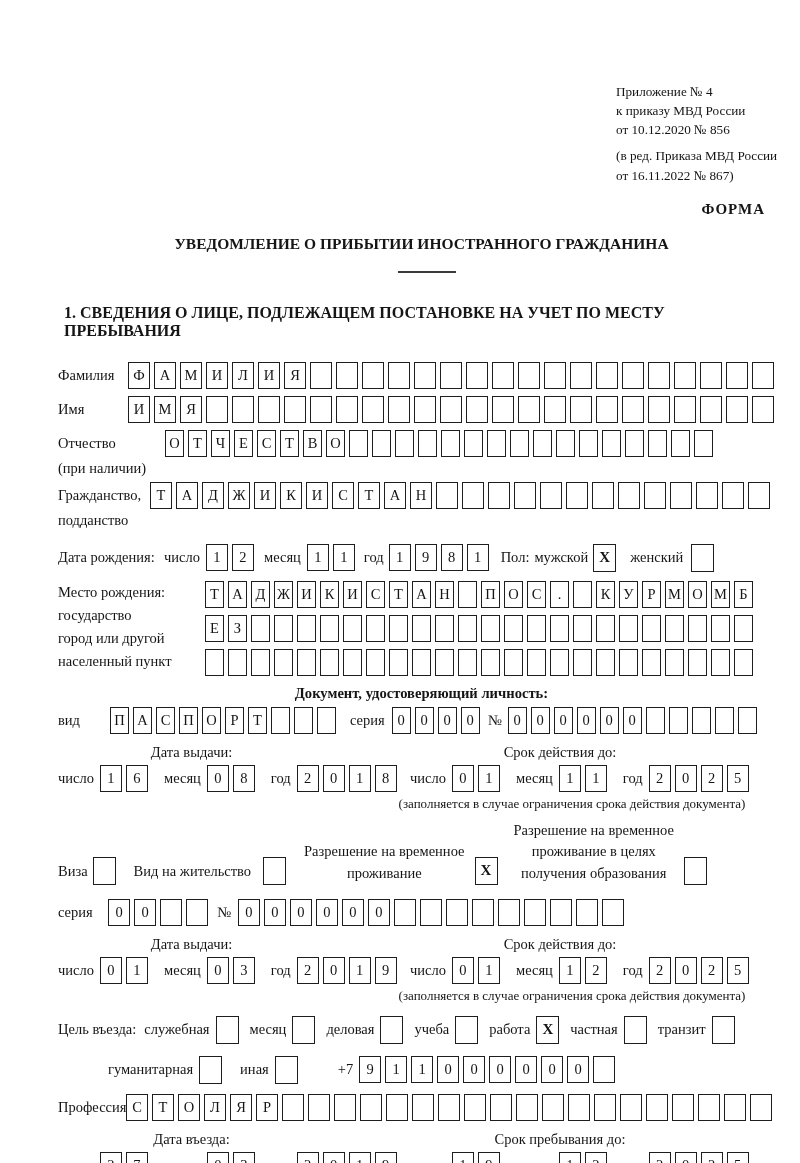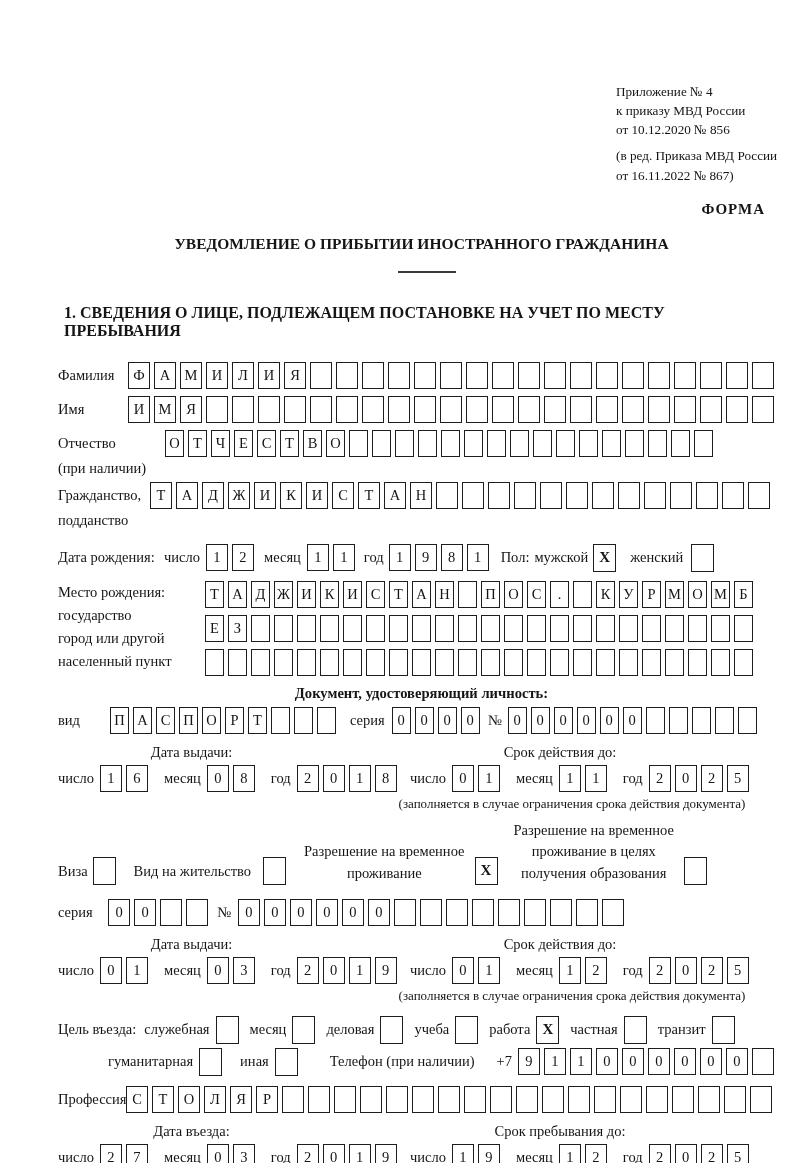--- a/index.html
+++ b/index.html
@@ -525,33 +525,32 @@
         <span class="lbl">частная</span>
         <span class="cb"></span>
       </span>
         <span class="popt">
         <span class="lbl">транзит</span>
         <span class="cb"></span>
       </span>
       </span>
   </div>
 
-  <div class="frow" style="margin-left:50px;margin-top:4px">
+  <div class="frow" style="margin-left:50px;margin-top:12px">
     <span class="popts">
 
     <span class="popt" style="margin-right:18px">
         <span class="lbl">гуманитарная</span>
         <span class="cb"></span>
       </span>
         <span class="popt" style="margin-right:18px">
         <span class="lbl">иная</span>
         <span class="cb"></span>
       </span>
       </span>
-    <span class="lbl" style="margin-left:14px">Телефон (при наличии)</span>
     <span class="lbl" style="margin:0 6px 0 22px">+7</span>
     <span class="cells">
         <span class="cell">9</span>
         <span class="cell">1</span>
         <span class="cell">1</span>
         <span class="cell">0</span>
         <span class="cell">0</span>
         <span class="cell">0</span>
         <span class="cell">0</span>
         <span class="cell">0</span>

